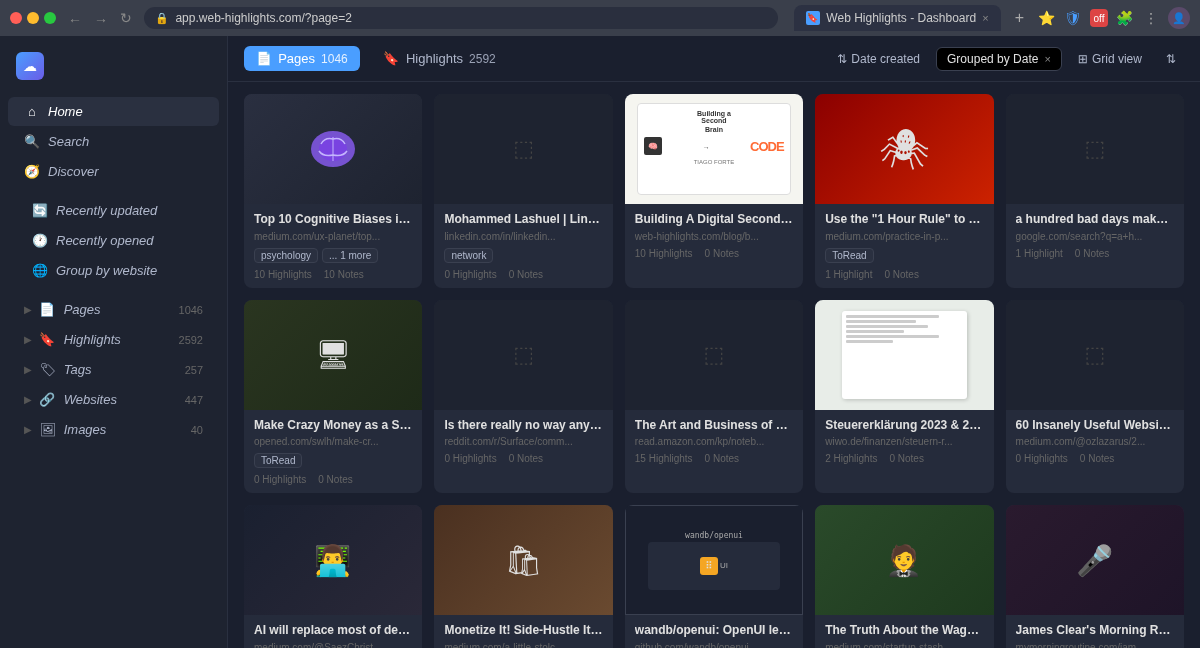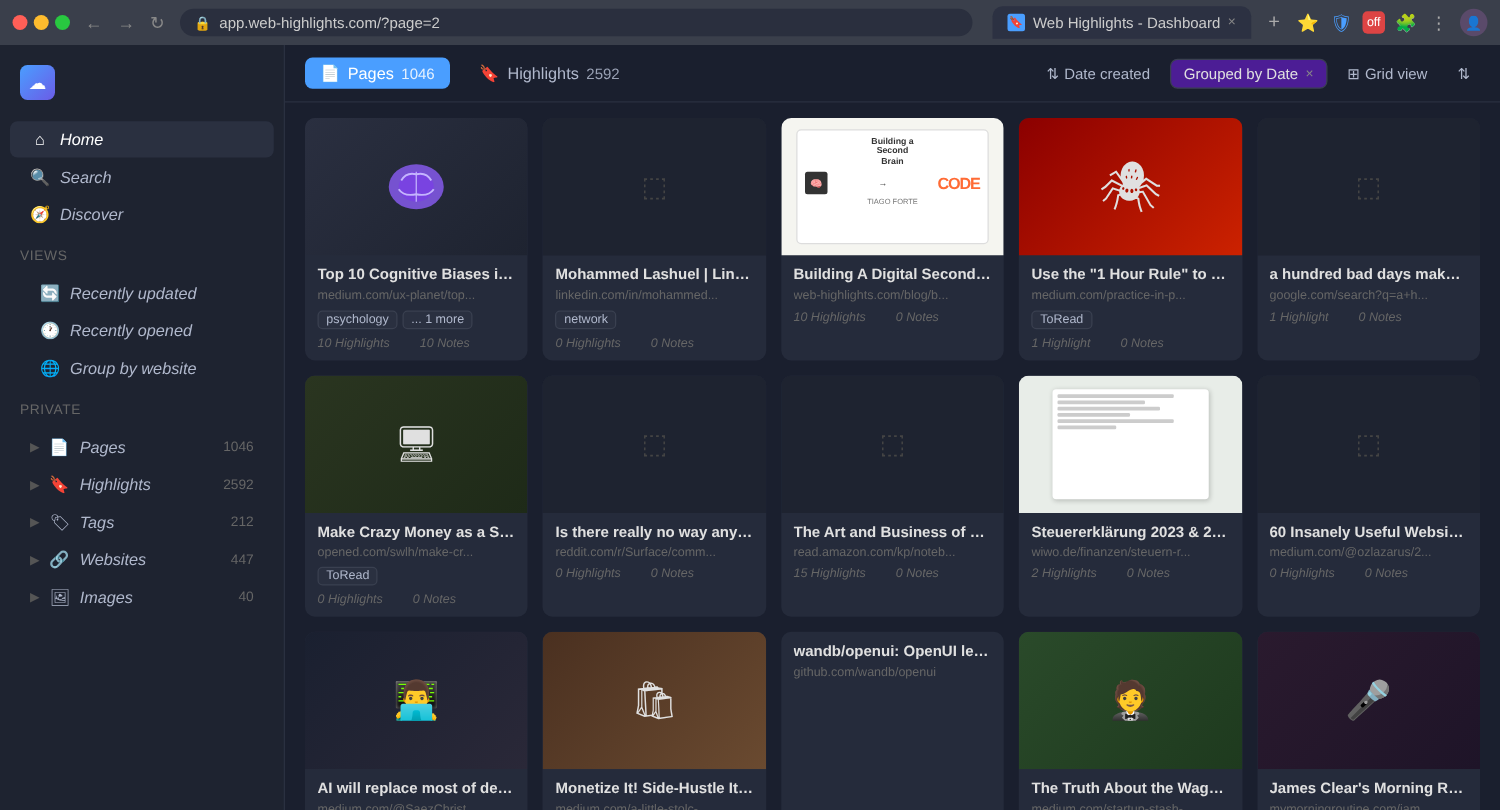--- a/index.html
+++ b/index.html
@@ -43,35 +43,35 @@
     .main { flex: 1; display: flex; flex-direction: column; overflow: hidden; background: #1a1f2e; }
 
     
     .toolbar { display: flex; align-items: center; padding: 10px 16px; gap: 12px; border-bottom: 1px solid #2a3040; flex-shrink: 0; }
     .tab-btn { display: flex; align-items: center; gap: 6px; padding: 5px 12px; border-radius: 6px; font-size: 13px; cursor: pointer; border: none; background: none; color: #b0b8cc; }
     .tab-btn.active { background: #4a9eff; color: #fff; }
     .tab-btn .tab-count { font-size: 12px; opacity: 0.85; }
     .toolbar-spacer { flex: 1; }
     .toolbar-right { display: flex; align-items: center; gap: 8px; }
     .sort-btn { display: flex; align-items: center; gap: 4px; font-size: 12px; color: #b0b8cc; cursor: pointer; padding: 4px 8px; border-radius: 4px; background: none; border: none; }
-    .filter-chip { display: flex; align-items: center; gap: 4px; font-size: 12px; color: #e0e0e0; background: #4c1d95; border: 1px solid #3a4050; border-radius: 6px; padding: 4px 10px; cursor: pointer; }
+    .filter-chip { display: flex; align-items: center; gap: 4px; font-size: 12px; color: #e0e0e0; background: #000000; border: 1px solid #3a4050; border-radius: 6px; padding: 4px 10px; cursor: pointer; }
     .filter-chip-x { color: #888; font-size: 11px; margin-left: 2px; }
     .view-btn { display: flex; align-items: center; gap: 4px; font-size: 12px; color: #b0b8cc; cursor: pointer; padding: 4px 8px; border-radius: 4px; background: none; border: none; }
 
     
     .grid-container { flex: 1; overflow-y: auto; padding: 12px 16px; }
     .grid { display: grid; grid-template-columns: repeat(5, 1fr); gap: 12px; }
     .card { background: #252b3b; border-radius: 8px; overflow: hidden; cursor: pointer; transition: background 0.15s; }
     .card-thumb { height: 110px; background: #1e2330; display: flex; align-items: center; justify-content: center; overflow: hidden; position: relative; }
     .card-body { padding: 8px 10px; }
     .card-title { font-size: 12px; font-weight: 600; color: #e0e0e0; margin-bottom: 3px; line-height: 1.3; white-space: nowrap; overflow: hidden; text-overflow: ellipsis; }
     .card-url { font-size: 10px; color: #666; margin-bottom: 6px; white-space: nowrap; overflow: hidden; text-overflow: ellipsis; }
     .card-tags { display: flex; gap: 4px; flex-wrap: wrap; margin-bottom: 6px; }
     .tag { background: #2a3040; border: 1px solid #3a4050; border-radius: 4px; padding: 1px 6px; font-size: 10px; color: #b0b8cc; }
-    .card-meta { display: flex; gap: 24px; font-size: 10px; color: #666; font-style: italic; }
+    .card-meta { display: flex; gap: 12px; font-size: 10px; color: #666; }
     .meta-item { display: flex; align-items: center; gap: 3px; }
 
     
     ::-webkit-scrollbar { width: 6px; }
     ::-webkit-scrollbar-track { background: #1a1f2e; }
     ::-webkit-scrollbar-thumb { background: #3a4050; border-radius: 3px; }
   </style>
 </head>
 <body>
 
@@ -121,55 +121,53 @@
       <div class="sidebar-item">
         <span class="sidebar-item-icon">🔍</span>
         <span class="sidebar-label">Search</span>
       </div>
       <div class="sidebar-item">
         <span class="sidebar-item-icon">🧭</span>
         <span class="sidebar-label">Discover</span>
       </div>
     </div>
 
-    <div class="sidebar-section-header">Views</div>
     <div class="sidebar-section">
       <div class="sidebar-item sidebar-item-sub">
         <span class="sidebar-item-icon">🔄</span>
         <span class="sidebar-label">Recently updated</span>
       </div>
       <div class="sidebar-item sidebar-item-sub">
         <span class="sidebar-item-icon">🕐</span>
         <span class="sidebar-label">Recently opened</span>
       </div>
       <div class="sidebar-item sidebar-item-sub">
         <span class="sidebar-item-icon">🌐</span>
         <span class="sidebar-label">Group by website</span>
       </div>
     </div>
 
-    <div class="sidebar-section-header">Private</div>
     <div class="sidebar-section">
       <div class="sidebar-item">
         <span class="sidebar-item-expand">▶</span>
         <span class="sidebar-item-icon">📄</span>
         <span class="sidebar-label">Pages</span>
         <span class="sidebar-count">1046</span>
       </div>
       <div class="sidebar-item">
         <span class="sidebar-item-expand">▶</span>
         <span class="sidebar-item-icon">🔖</span>
         <span class="sidebar-label">Highlights</span>
         <span class="sidebar-count">2592</span>
       </div>
       <div class="sidebar-item">
         <span class="sidebar-item-expand">▶</span>
         <span class="sidebar-item-icon">🏷</span>
         <span class="sidebar-label">Tags</span>
-        <span class="sidebar-count">212</span>
+        <span class="sidebar-count">257</span>
       </div>
       <div class="sidebar-item">
         <span class="sidebar-item-expand">▶</span>
         <span class="sidebar-item-icon">🔗</span>
         <span class="sidebar-label">Websites</span>
         <span class="sidebar-count">447</span>
       </div>
       <div class="sidebar-item">
         <span class="sidebar-item-expand">▶</span>
         <span class="sidebar-item-icon">🖼</span>
@@ -239,21 +237,21 @@
         <span class="meta-item">10 Notes</span>
       </div>
     </div>
   </div>
           <div class="card">
     <div class="card-thumb">
       <div style="width:100%;height:100%;display:flex;align-items:center;justify-content:center;color:#444;font-size:22px;">⬚</div>
     </div>
     <div class="card-body">
       <div class="card-title">Mohammed Lashuel | Linke...</div>
-      <div class="card-url">linkedin.com/in/mohammed...</div>
+      <div class="card-url">linkedin.com/in/linkedin...</div>
       <div class="card-tags">
                 <span class="tag">network</span>
               </div>
       <div class="card-meta">
         <span class="meta-item">0 Highlights</span>
         <span class="meta-item">0 Notes</span>
       </div>
     </div>
   </div>
           <div class="card">
@@ -414,20 +412,29 @@
         <div style="font-size:30px;">🛍</div>
       </div>
     </div>
     <div class="card-body">
       <div class="card-title">Monetize It! Side-Hustle It! I...</div>
       <div class="card-url">medium.com/a-little-stolc-...</div>
 
     </div>
   </div>
           <div class="card">
+    <div class="card-thumb">
+      <div style="width:100%;height:100%;background:#1a1f2e;border:1px solid #3a4050;display:flex;align-items:center;justify-content:center;flex-direction:column;gap:2px;padding:6px;">
+        <div style="font-size:8px;color:#aaa;font-family:monospace;">wandb/openui</div>
+        <div style="width:80%;height:50%;background:#252b3b;border-radius:4px;display:flex;align-items:center;justify-content:center;gap:2px;">
+          <div style="width:18px;height:18px;background:#f5a623;border-radius:3px;font-size:10px;display:flex;align-items:center;justify-content:center;">⠿</div>
+          <div style="font-size:8px;color:#aaa;">UI</div>
+        </div>
+      </div>
+    </div>
     <div class="card-body">
       <div class="card-title">wandb/openui: OpenUI let's ...</div>
       <div class="card-url">github.com/wandb/openui</div>
 
     </div>
   </div>
           <div class="card">
     <div class="card-thumb">
       <div style="width:100%;height:100%;background:linear-gradient(135deg,#2a4a2a,#1e3a1e);display:flex;align-items:center;justify-content:center;">
         <div style="font-size:30px;">🤵</div>

